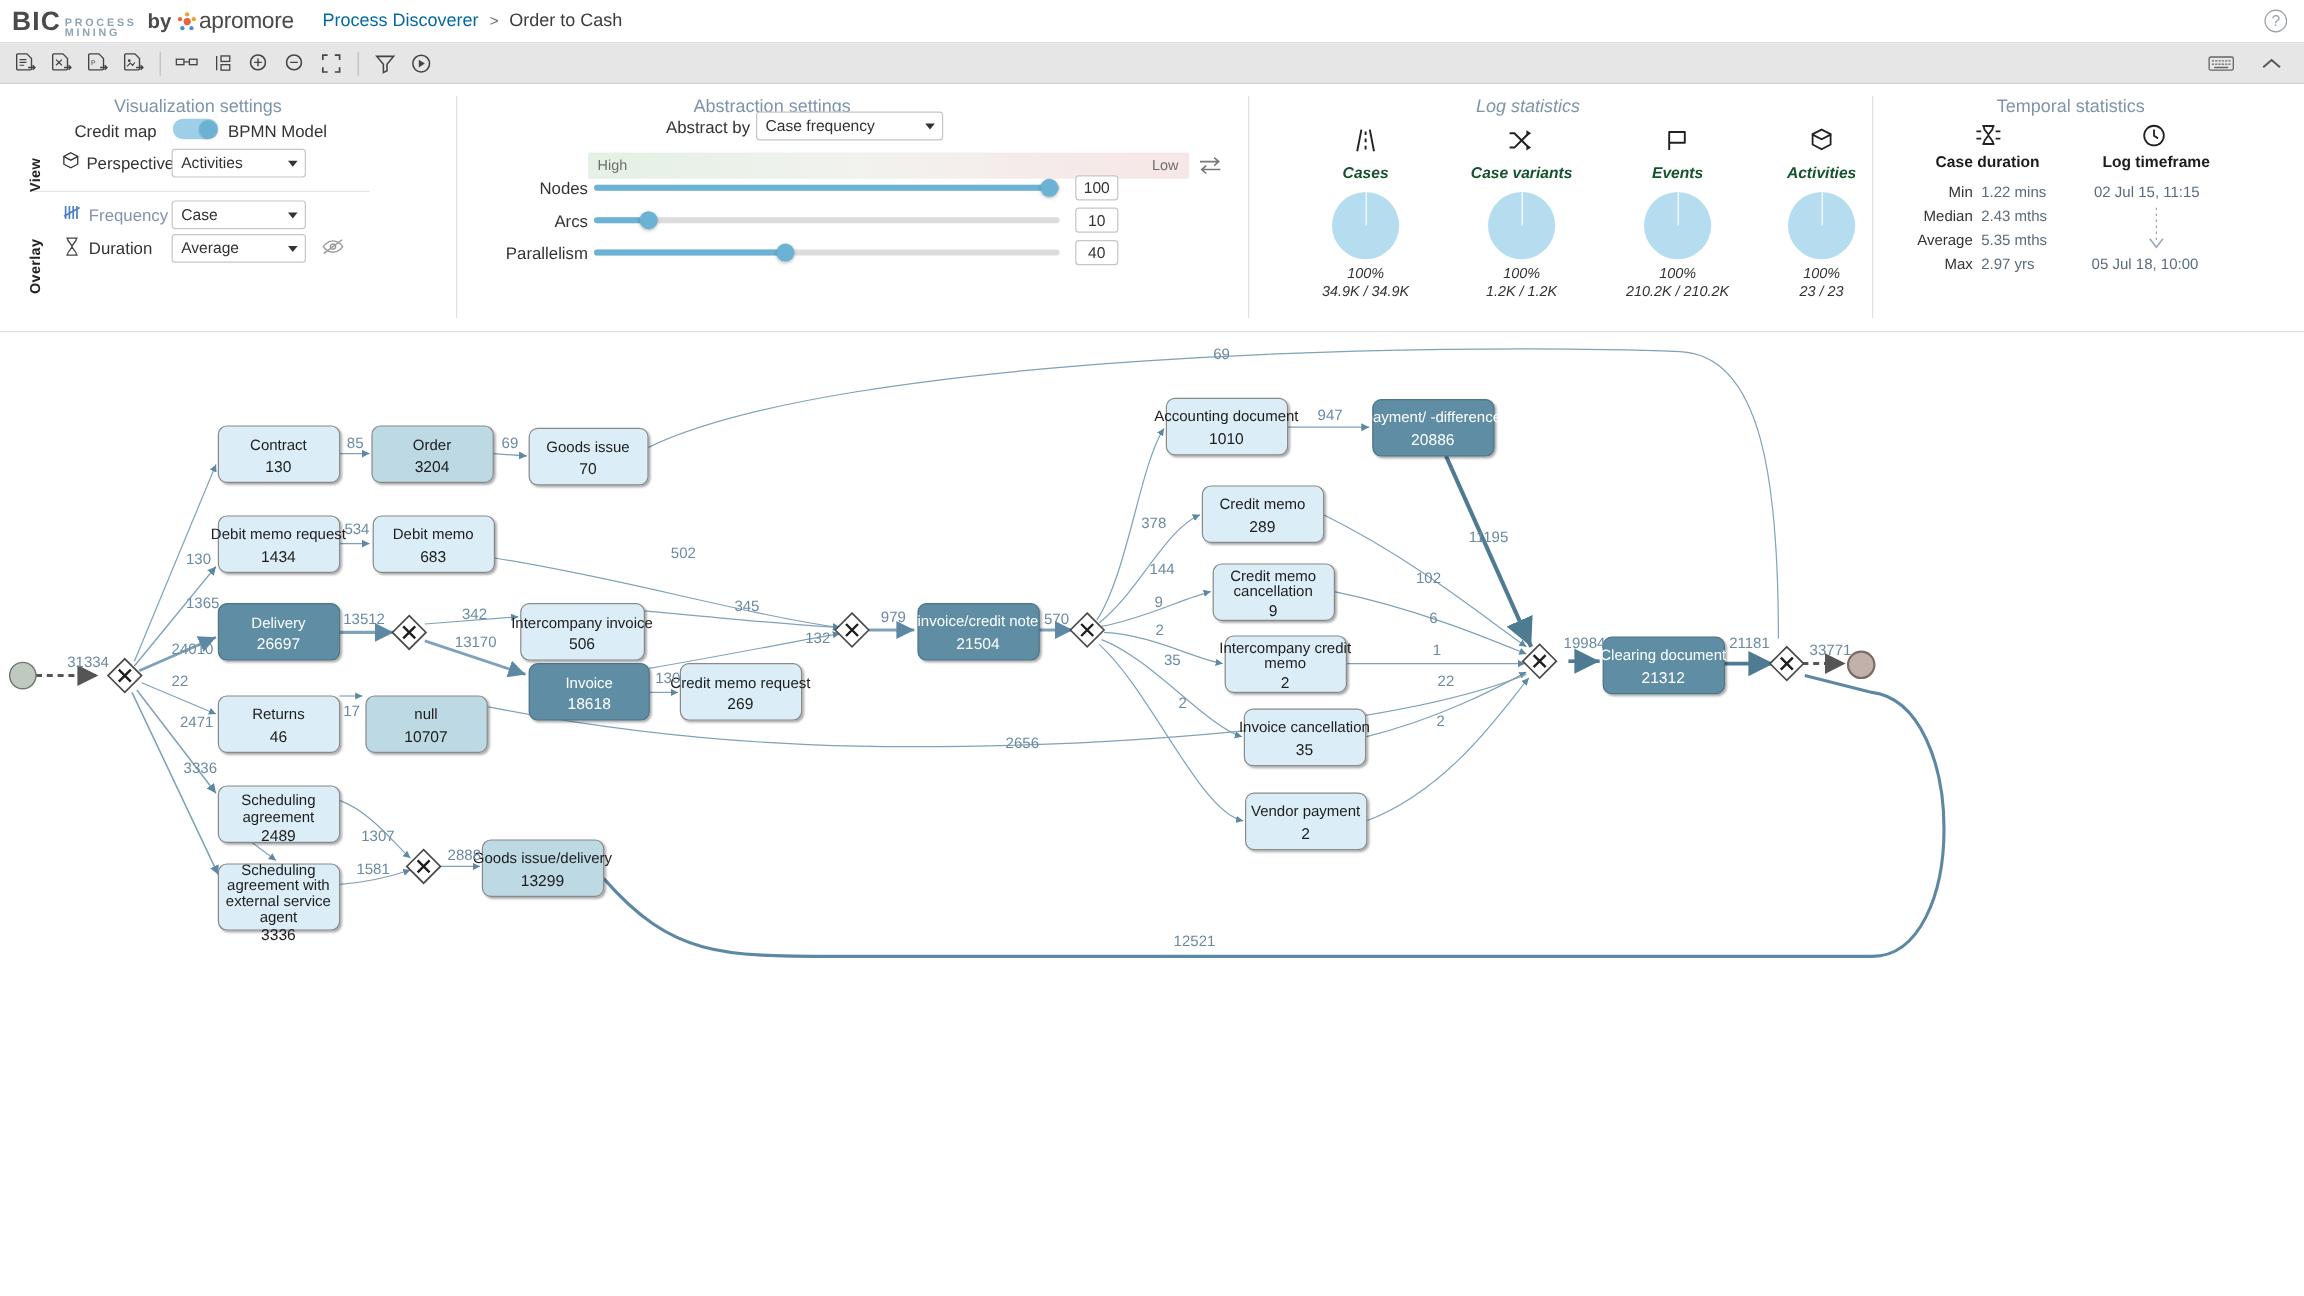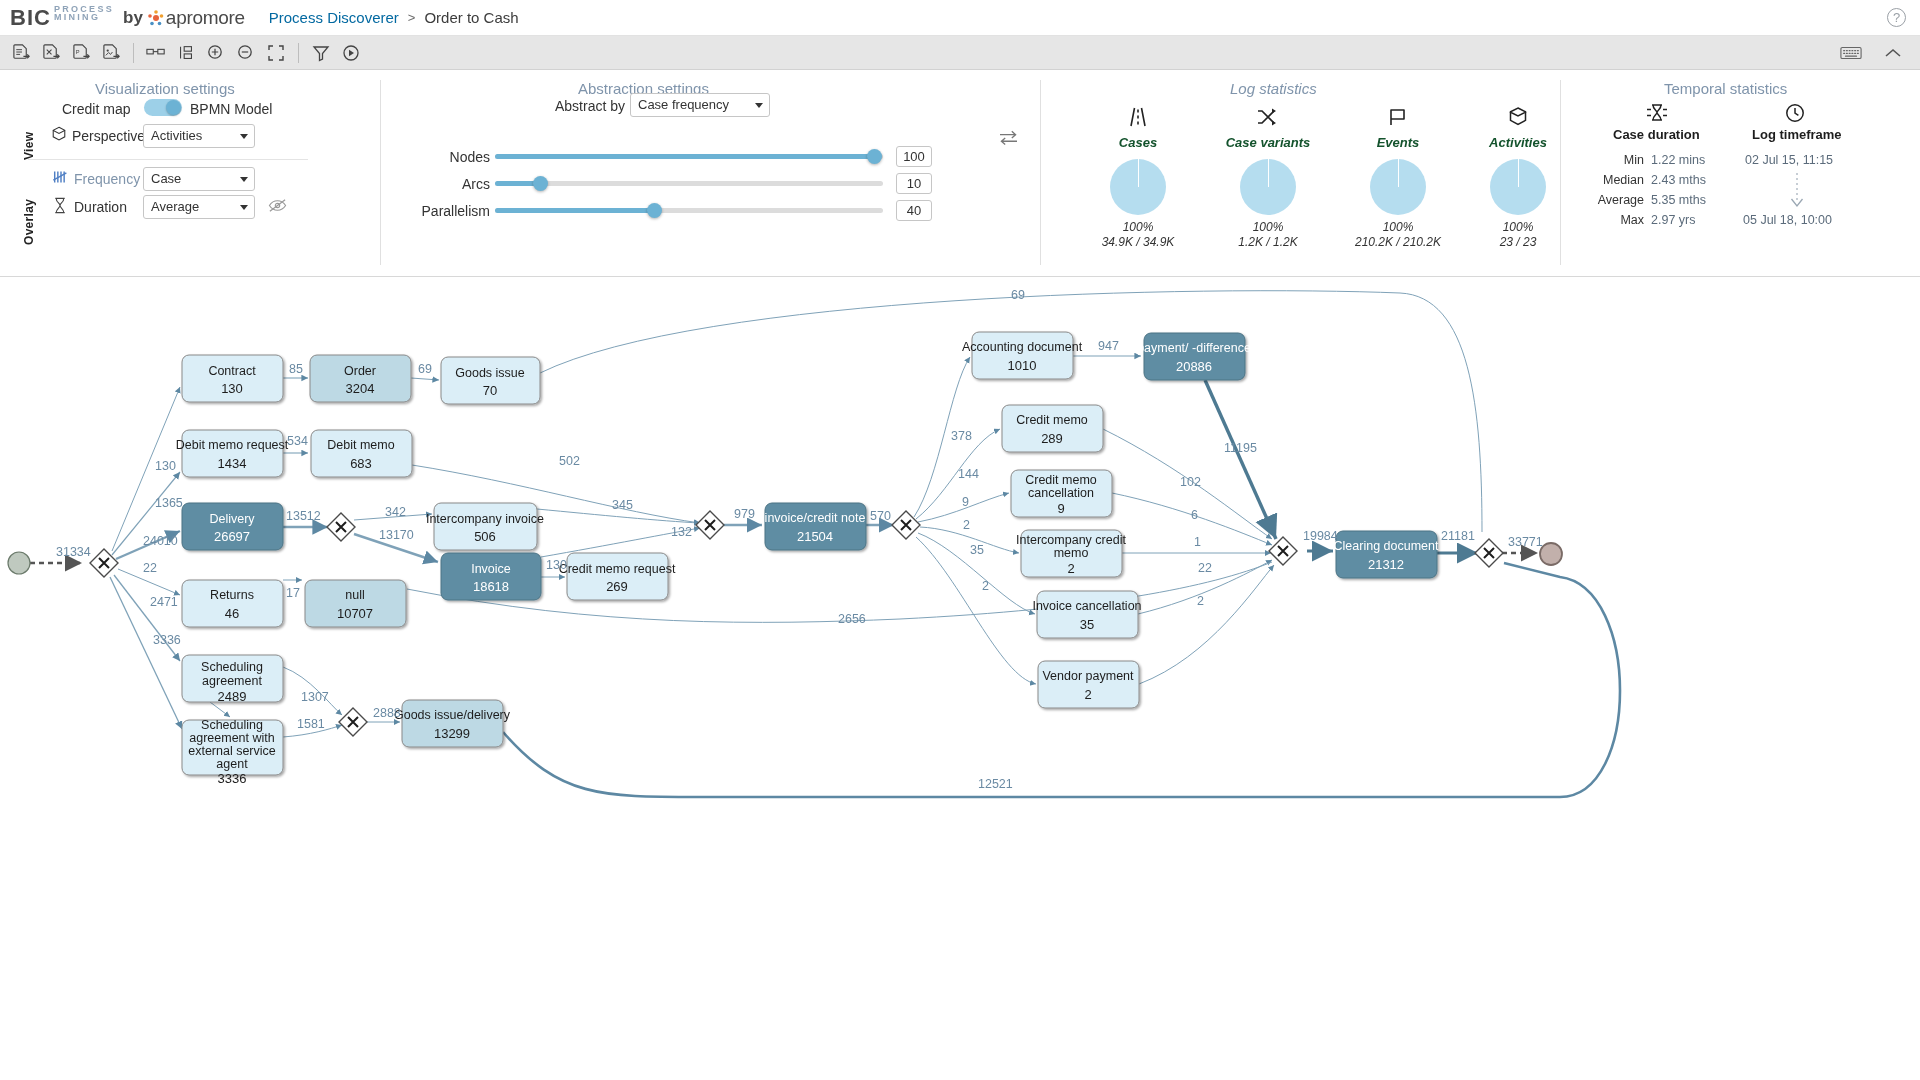--- a/index.html
+++ b/index.html
@@ -11,21 +11,21 @@
     overflow: hidden;
   }
 
   
   .topbar {
     position: absolute; left: 0; top: 0; width: 1920px; height: 36px;
     background: #ffffff; border-bottom: 1px solid #e2e2e2;
     display: flex; align-items: center;
   }
   .brand { display: flex; align-items: center; margin-left: 10px; }
-  .bic-logo { display: flex; align-items: flex-start; }
+  .bic-logo { display: flex; align-items: flex-end; }
   .bic-word {
     font-size: 22px; font-weight: bold; letter-spacing: 1px;
     color: #4a4a4a;
   }
   .bic-sub {
     display: flex; flex-direction: column; margin-left: 3px;
     line-height: 8px; color: #8fa3b8; font-size: 9px;
     letter-spacing: 2.3px; font-weight: bold;
   }
   .by-word { font-size: 17px; font-weight: bold; color: #4a4a4a; margin-left: 9px; }
@@ -338,25 +338,29 @@
           <path d="M2 13.5L18 1.5" stroke="#999" stroke-width="1.3"></path>
         </svg>
     </span>
   </div>
 
   <div class="vdiv" style="left:380px;"></div>
 
   <div class="abs-panel">
     <div class="panel-title" style="left:198px; top:10px;">Abstraction settings</div>
     <div class="row-label" style="left:175px; top:28px;">Abstract by</div>
-    <div class="sel" style="left:250px; top:23px; width:140px;">
+    <div class="sel" style="left:250px; top:23px; width:156px;">
       <span>Case frequency</span>
       <span class="car"></span>
     </div>
 
+    <div class="gradbar" style="left:110px; top:57px; width:501px;">
+      <span class="grad-txt" style="left:8px;">High</span>
+      <span class="grad-txt" style="right:9px;">Low</span>
+    </div>
     <span class="swap-icon" style="left:618px; top:59px;">
       <svg width="21" height="17" viewBox="0 0 22 18">
           <path d="M2 6h16M14.5 2.5L18.5 6l-4 3.5" fill="none" stroke="#777" stroke-width="1.4"></path>
           <path d="M20 13H4M7.5 9.5L3.5 13l4 3.5" fill="none" stroke="#777" stroke-width="1.4"></path>
         </svg>
     </span>
 
     <div class="slider-label" style="left:-10px; top:79px; width:120px;text-align:right;">Nodes</div>
     <div class="track" style="left:115px; top:84px; width:388px;">
       <div class="fill" style="width:380px"></div>

